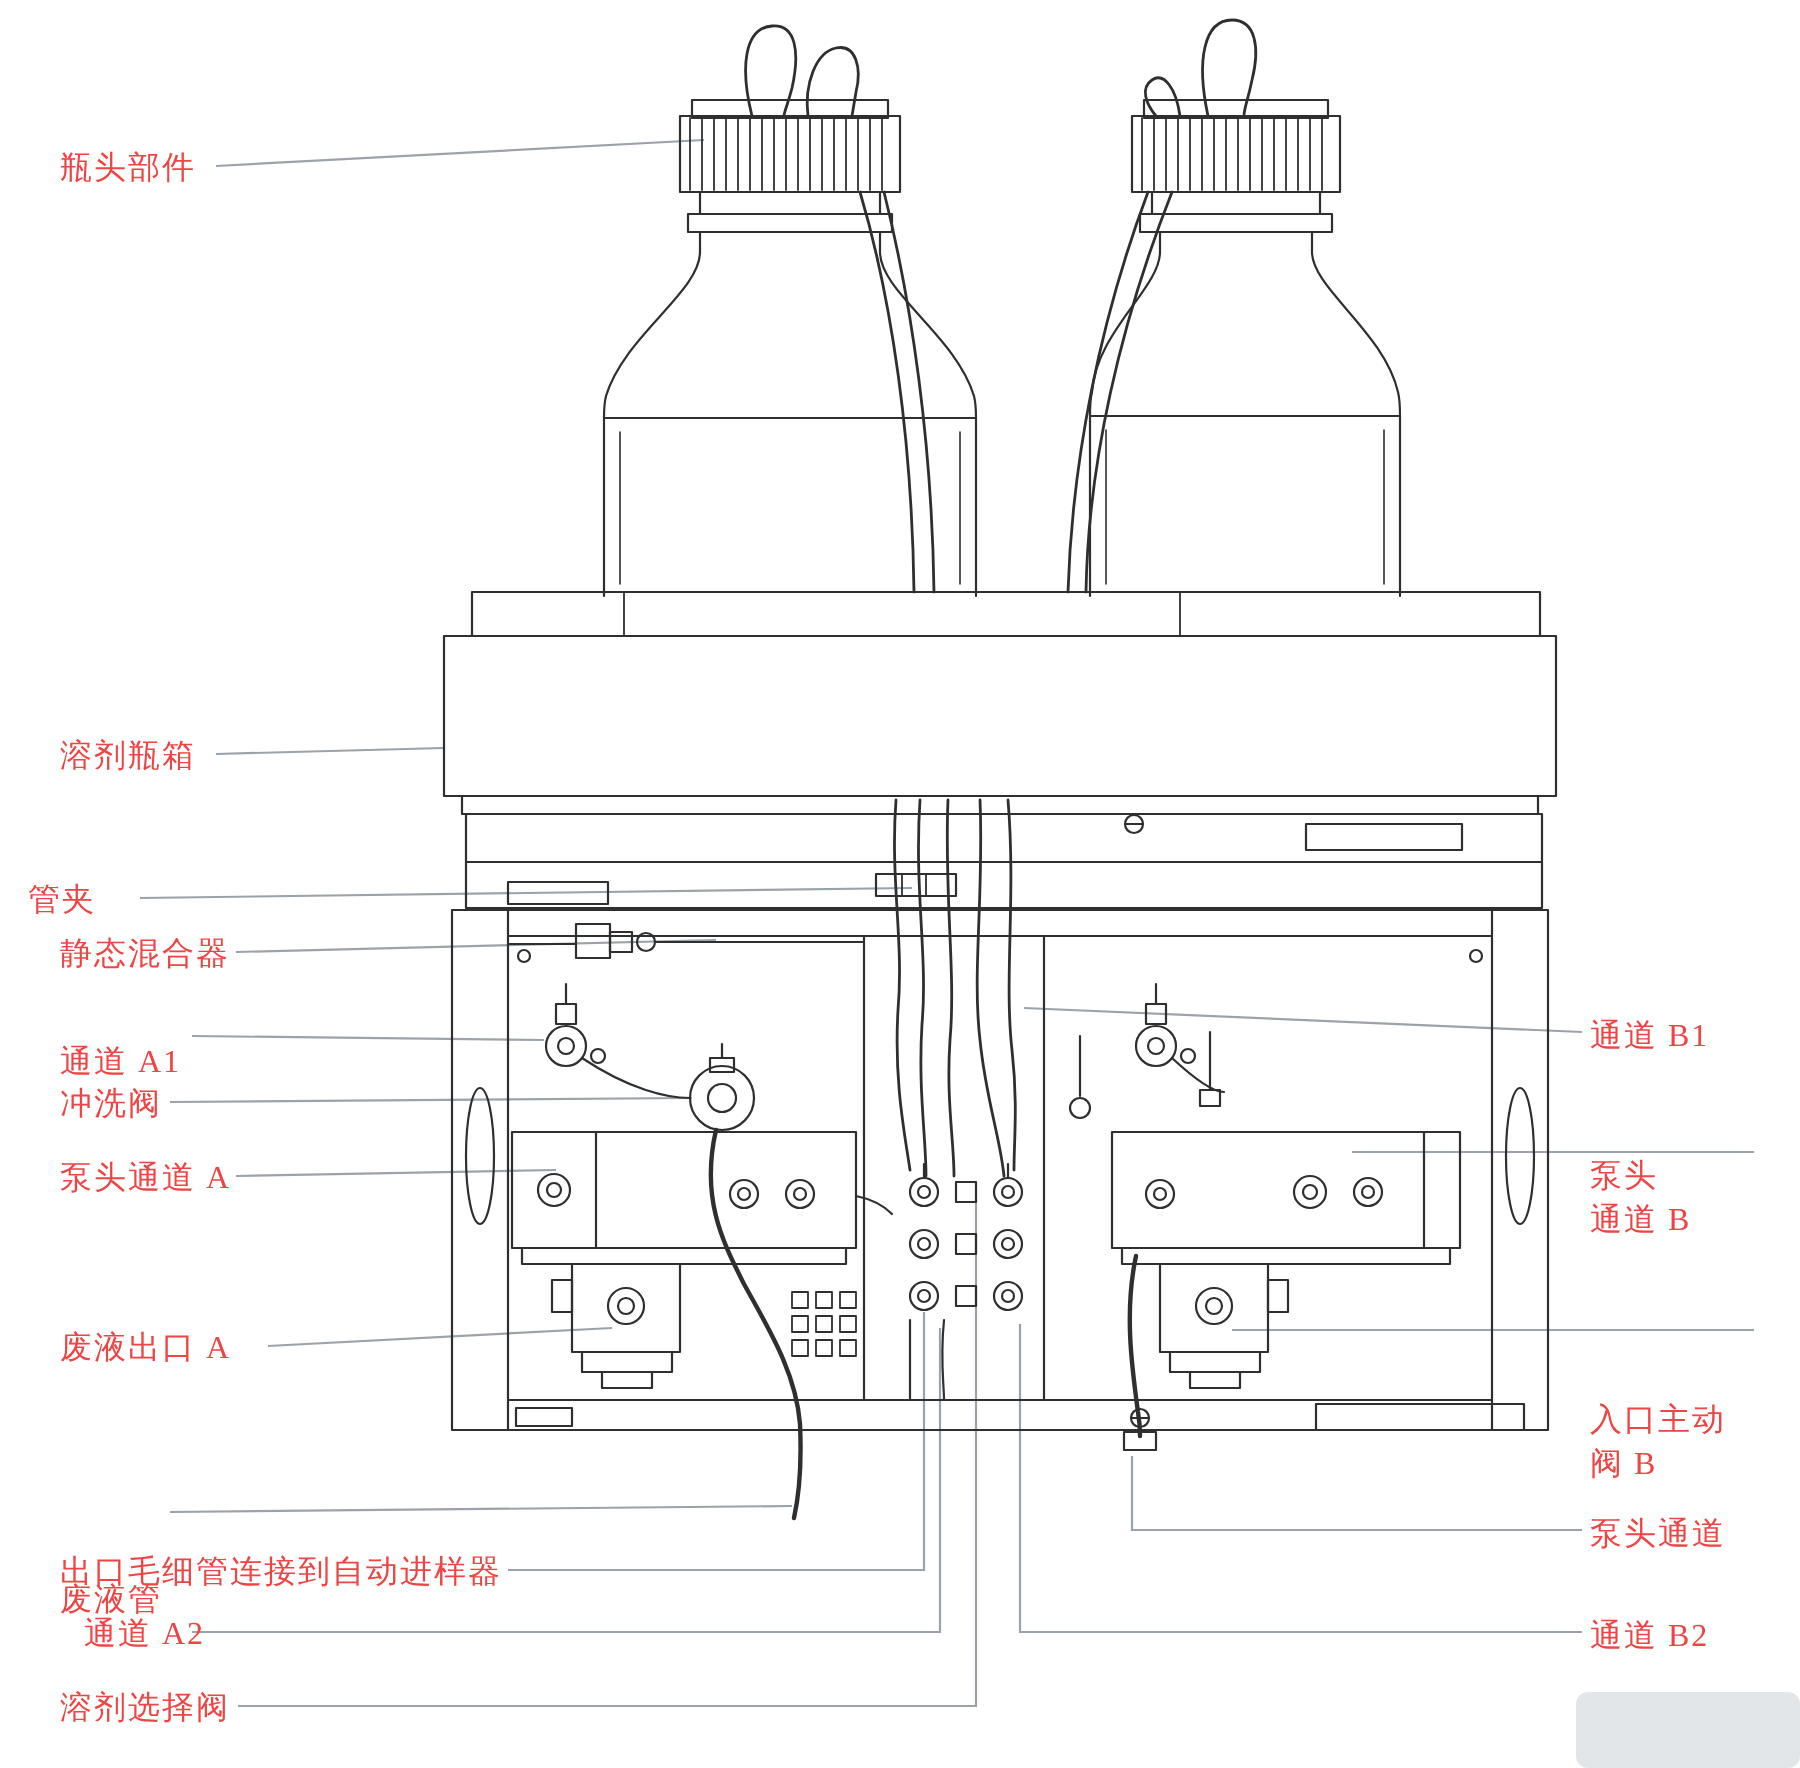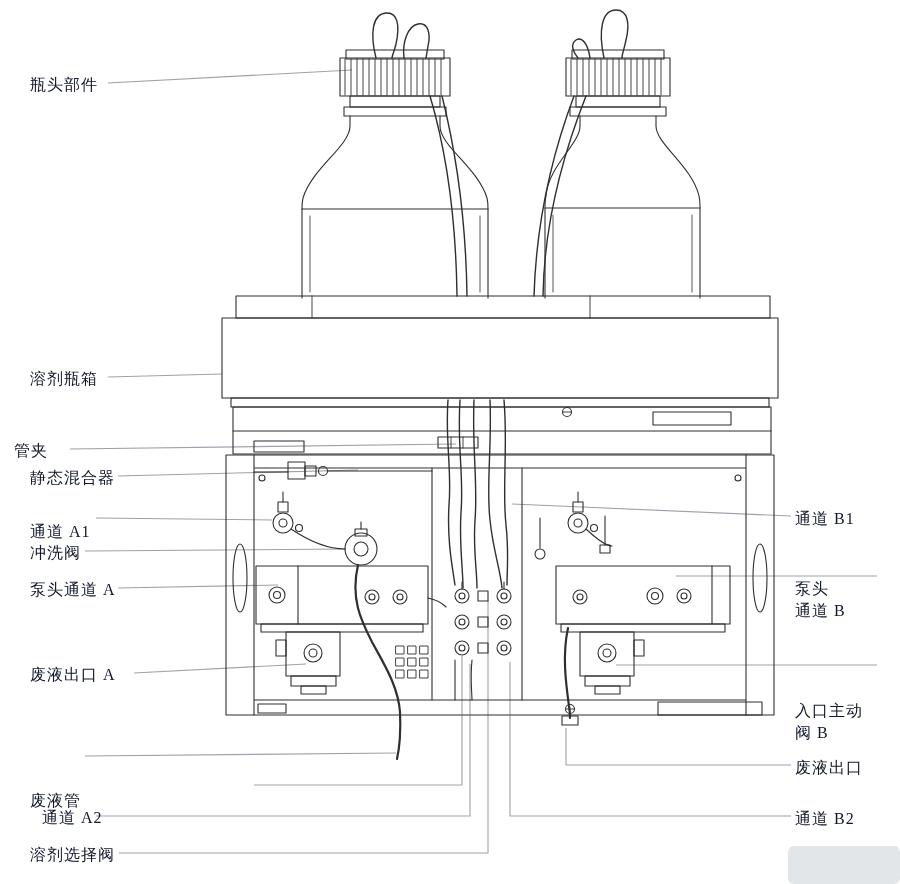--- a/index.html
+++ b/index.html
@@ -2,21 +2,21 @@
 <html><head>
 <meta charset="utf-8">
 <style>
   html,body{margin:0;padding:0;background:#ffffff;}
   .stage{
     position:relative;width:900px;height:884px;background:#ffffff;overflow:hidden;
     font-family:"Liberation Serif","DejaVu Serif",serif;
   }
   .stage svg{position:absolute;left:0;top:0;}
   .lbl{
-    position:absolute;font-size:16px;letter-spacing:1px;color:#0f172a;
+    position:absolute;font-size:16px;letter-spacing:1px;color:#ef4444;
     white-space:nowrap;line-height:22px;
   }
   .watermark{
     position:absolute;left:788px;top:846px;width:112px;height:38px;
     background:#ccd2d6;opacity:.55;border-radius:6px;
   }
 </style>
 </head>
 <body>
 
@@ -246,33 +246,34 @@
 
   <div class="lbl" style="left:30px;top:74px">瓶头部件</div>
   <div class="lbl" style="left:30px;top:368px">溶剂瓶箱</div>
   <div class="lbl" style="left:14px;top:440px">管夹</div>
   <div class="lbl" style="left:30px;top:467px">静态混合器</div>
   <div class="lbl" style="left:30px;top:521px">通道 A1</div>
   <div class="lbl" style="left:30px;top:542px">冲洗阀</div>
   <div class="lbl" style="left:30px;top:579px">泵头通道 A</div>
   <div class="lbl" style="left:30px;top:664px">废液出口 A</div>
   <div class="lbl" style="left:30px;top:790px">废液管</div>
+  <div class="lbl" style="left:30px;top:776px">出口毛细管连接到自动进样器</div>
   <div class="lbl" style="left:42px;top:807px">通道 A2</div>
   <div class="lbl" style="left:30px;top:844px">溶剂选择阀</div>
 
   <div class="lbl" style="left:795px;top:508px">通道 B1</div>
 
   <div class="lbl" style="left:795px;top:578px">
     <div>泵头</div>
     <div>通道 B</div>
   </div>
 
   <div class="lbl" style="left:795px;top:700px">
     <div>入口主动</div>
     <div>阀 B</div>
   </div>
 
-  <div class="lbl" style="left:795px;top:757px">废液出口</div>
+  <div class="lbl" style="left:795px;top:757px">泵头通道</div>
   <div class="lbl" style="left:795px;top:808px">通道 B2</div>
 
   <div class="watermark"></div>
 
 </div>
 
 </body></html>

